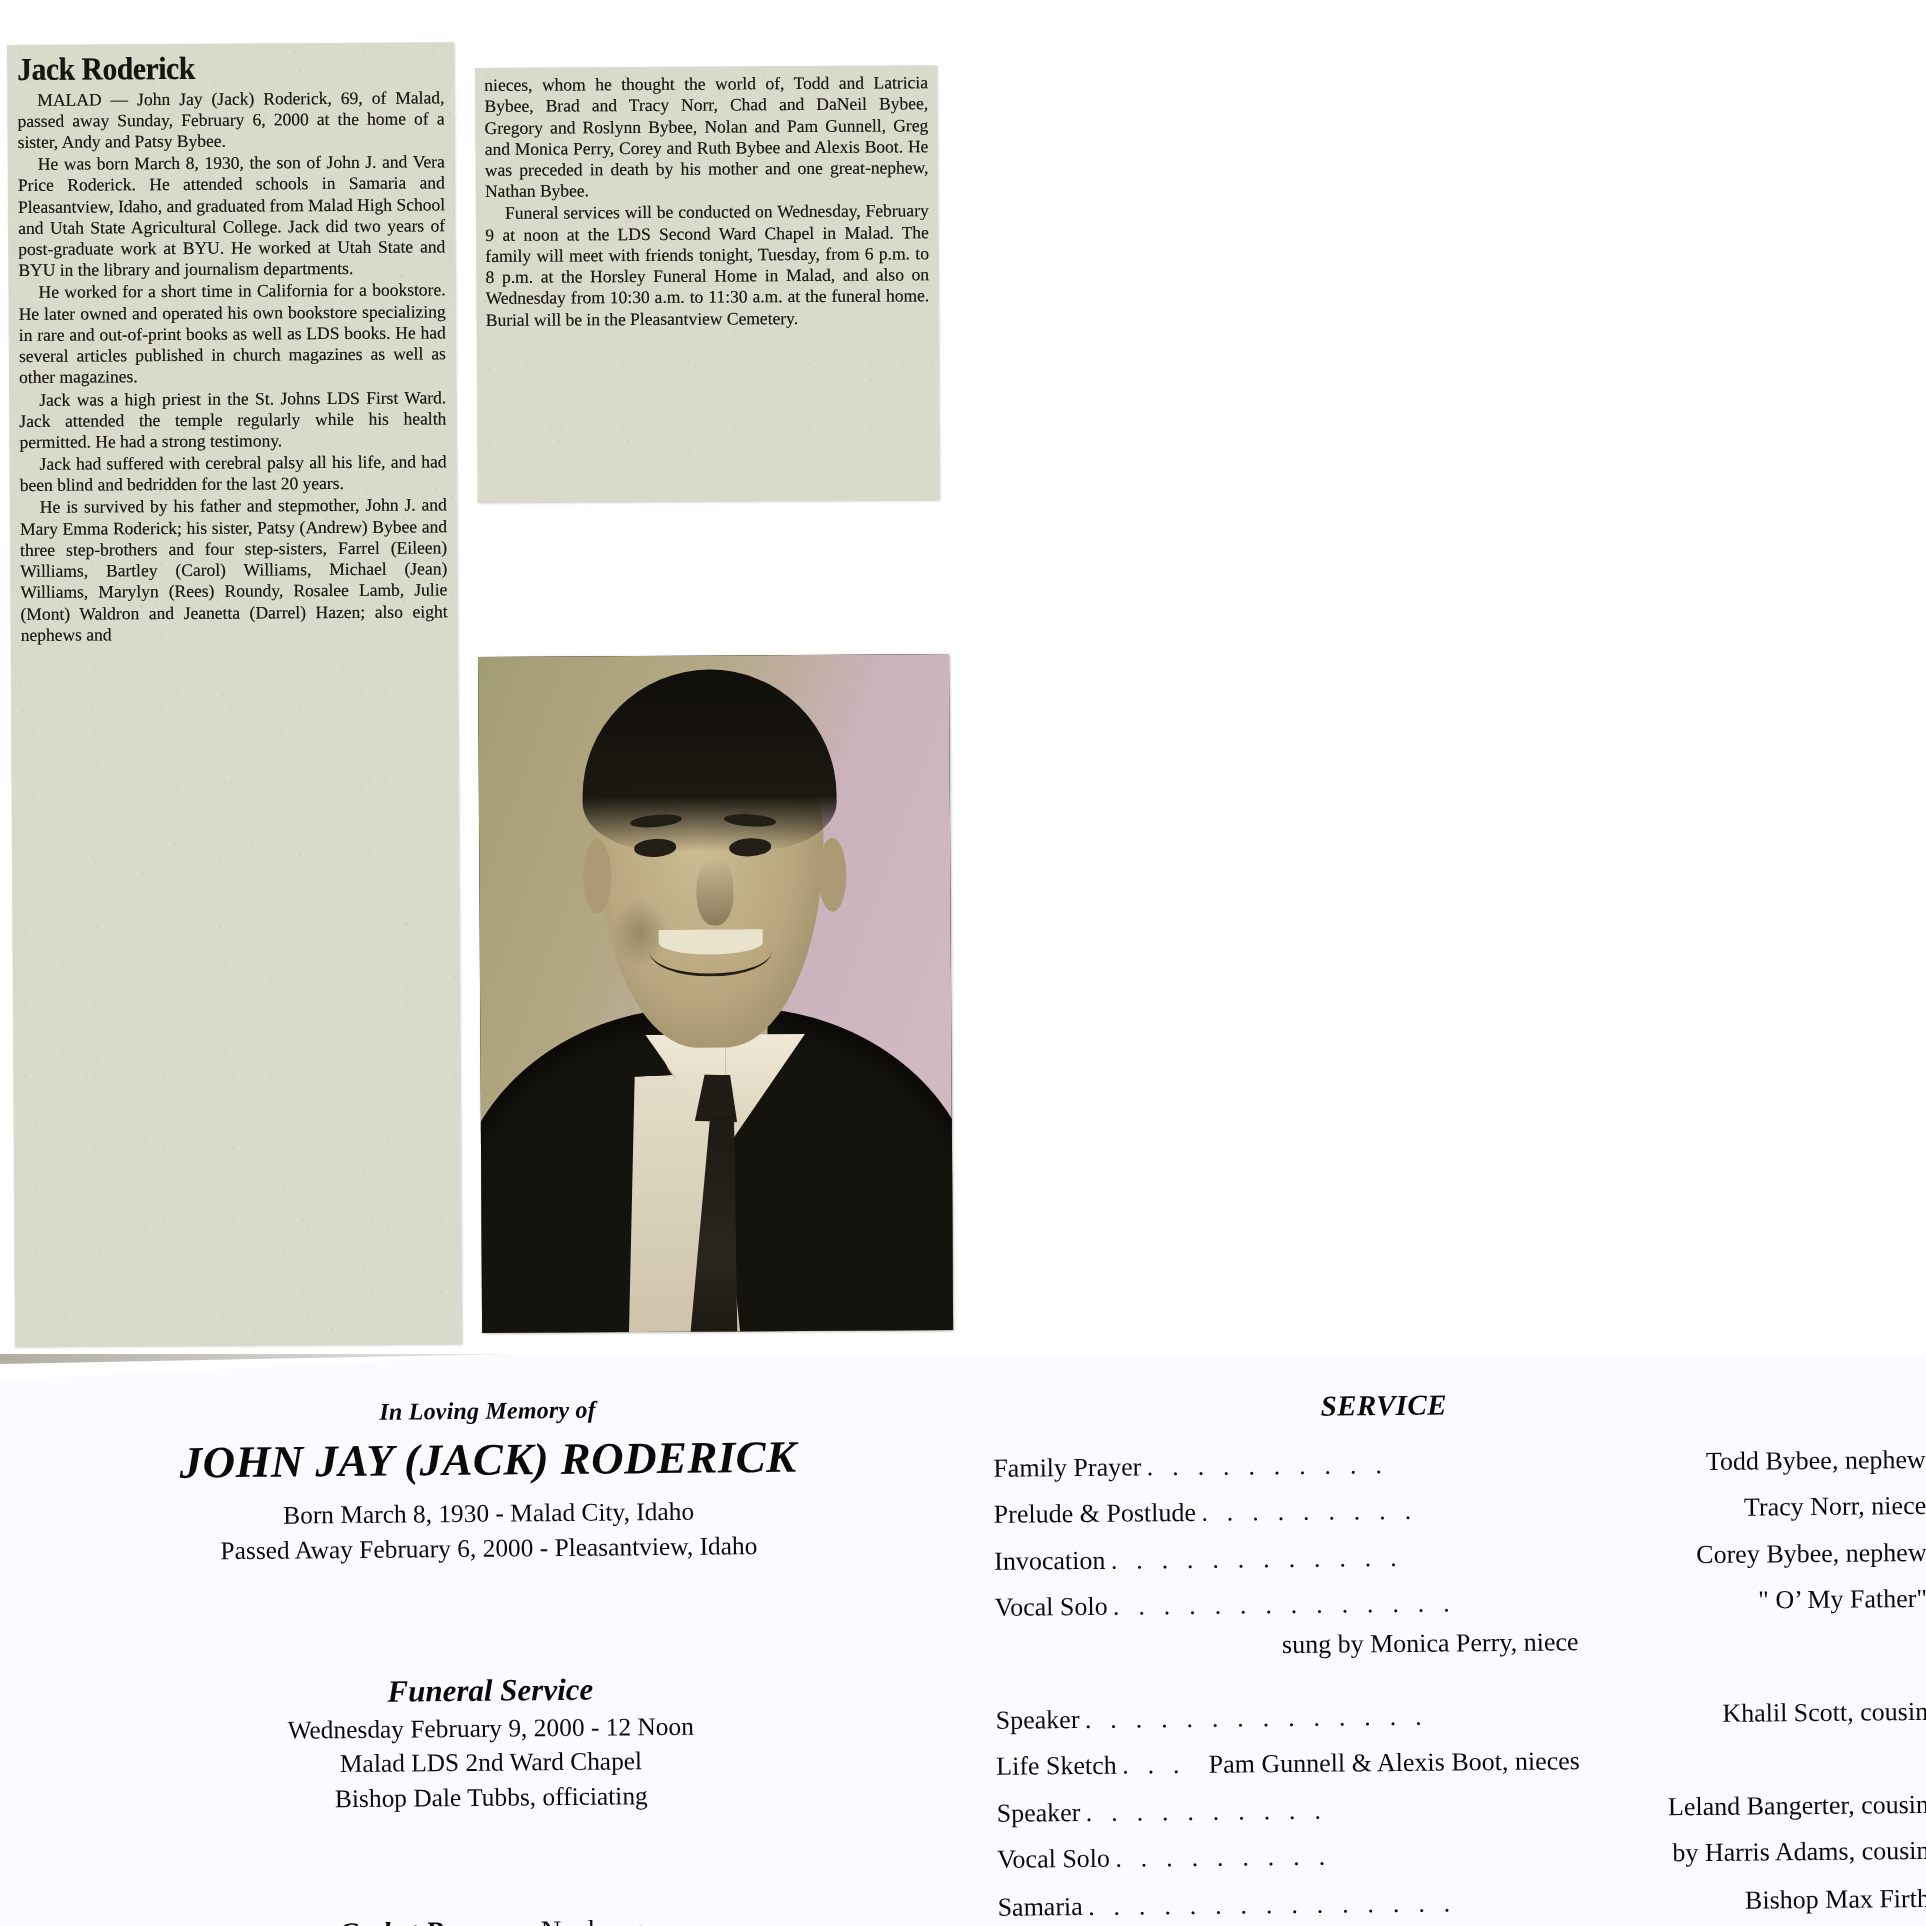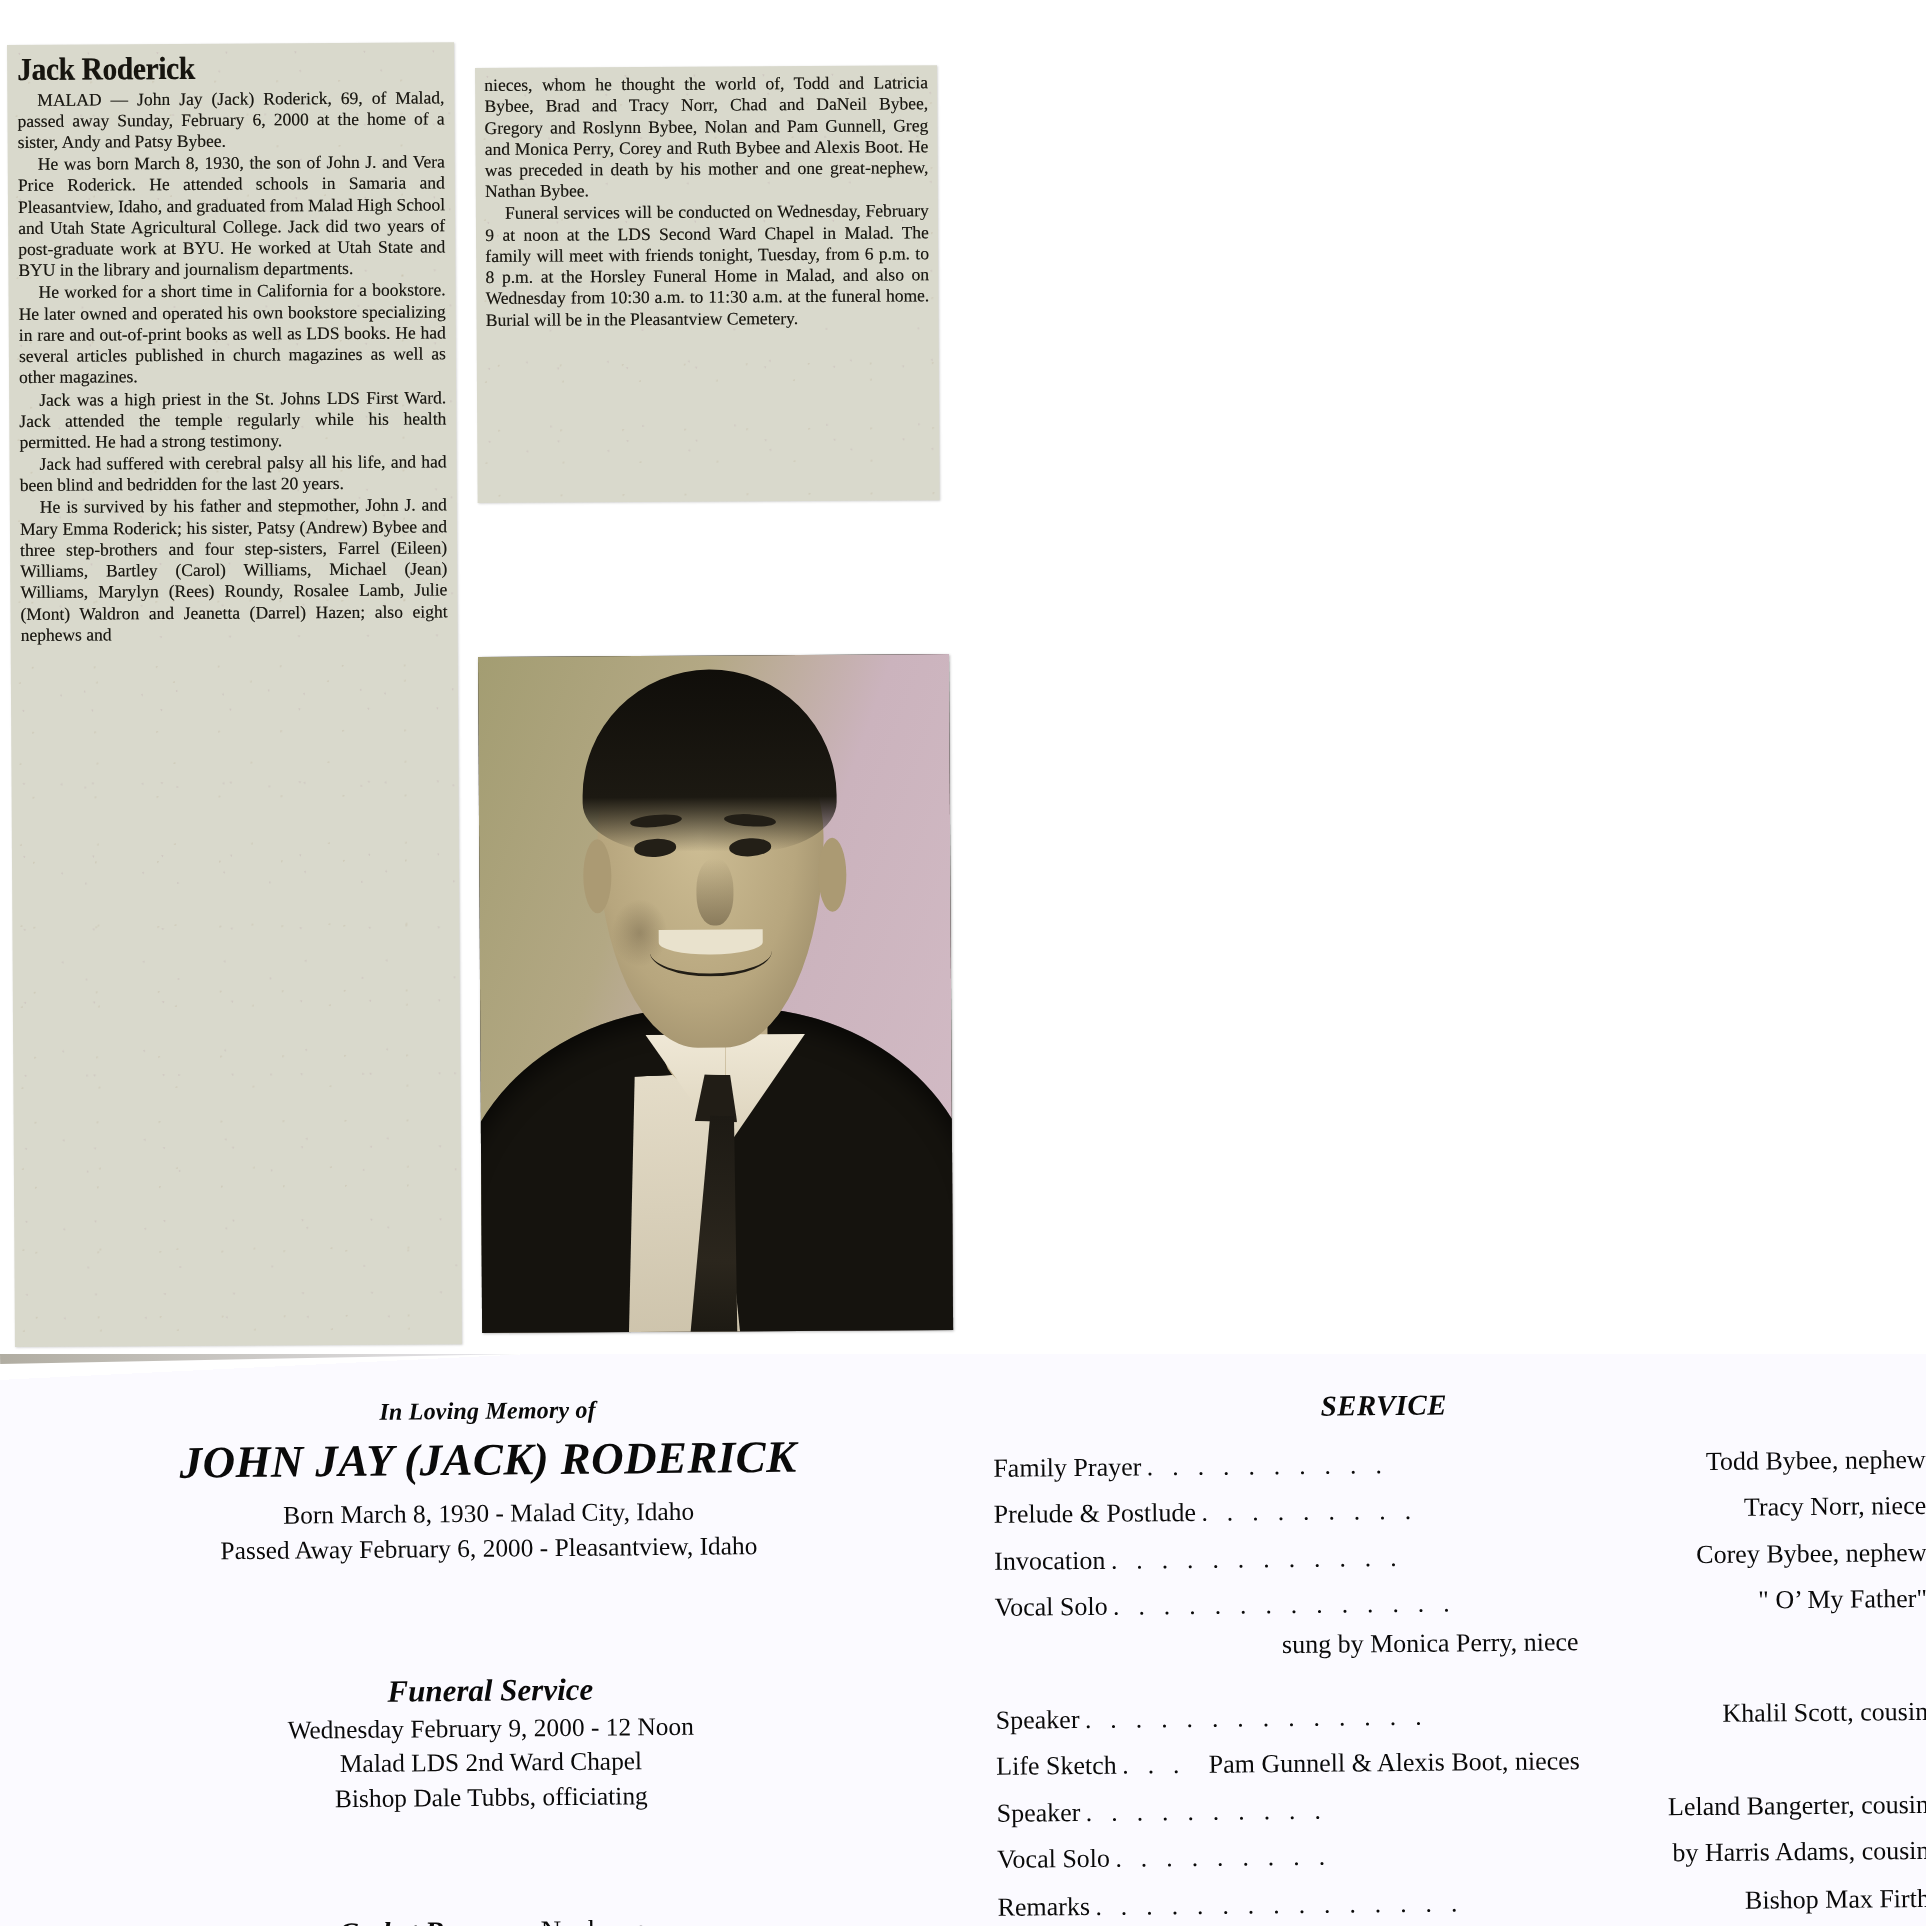--- a/index.html
+++ b/index.html
@@ -495,21 +495,21 @@
           <span class="svc-value">Leland Bangerter, cousin</span>
         </div>
 
         <div class="svc-item loose">
           <span class="svc-label">Vocal Solo</span>
           <span class="svc-dots">. . . . . . . . .</span>
           <span class="svc-value">by Harris Adams, cousin</span>
         </div>
 
         <div class="svc-item">
-          <span class="svc-label">Remarks</span>
+          <span class="svc-label">Samaria</span>
           <span class="svc-dots">. . . . . . . . . . . . . . .</span>
           <span class="svc-value">Bishop Max Firth</span>
         </div>
 
       </div>
 
     </div>
   </div>
 </div>
 

